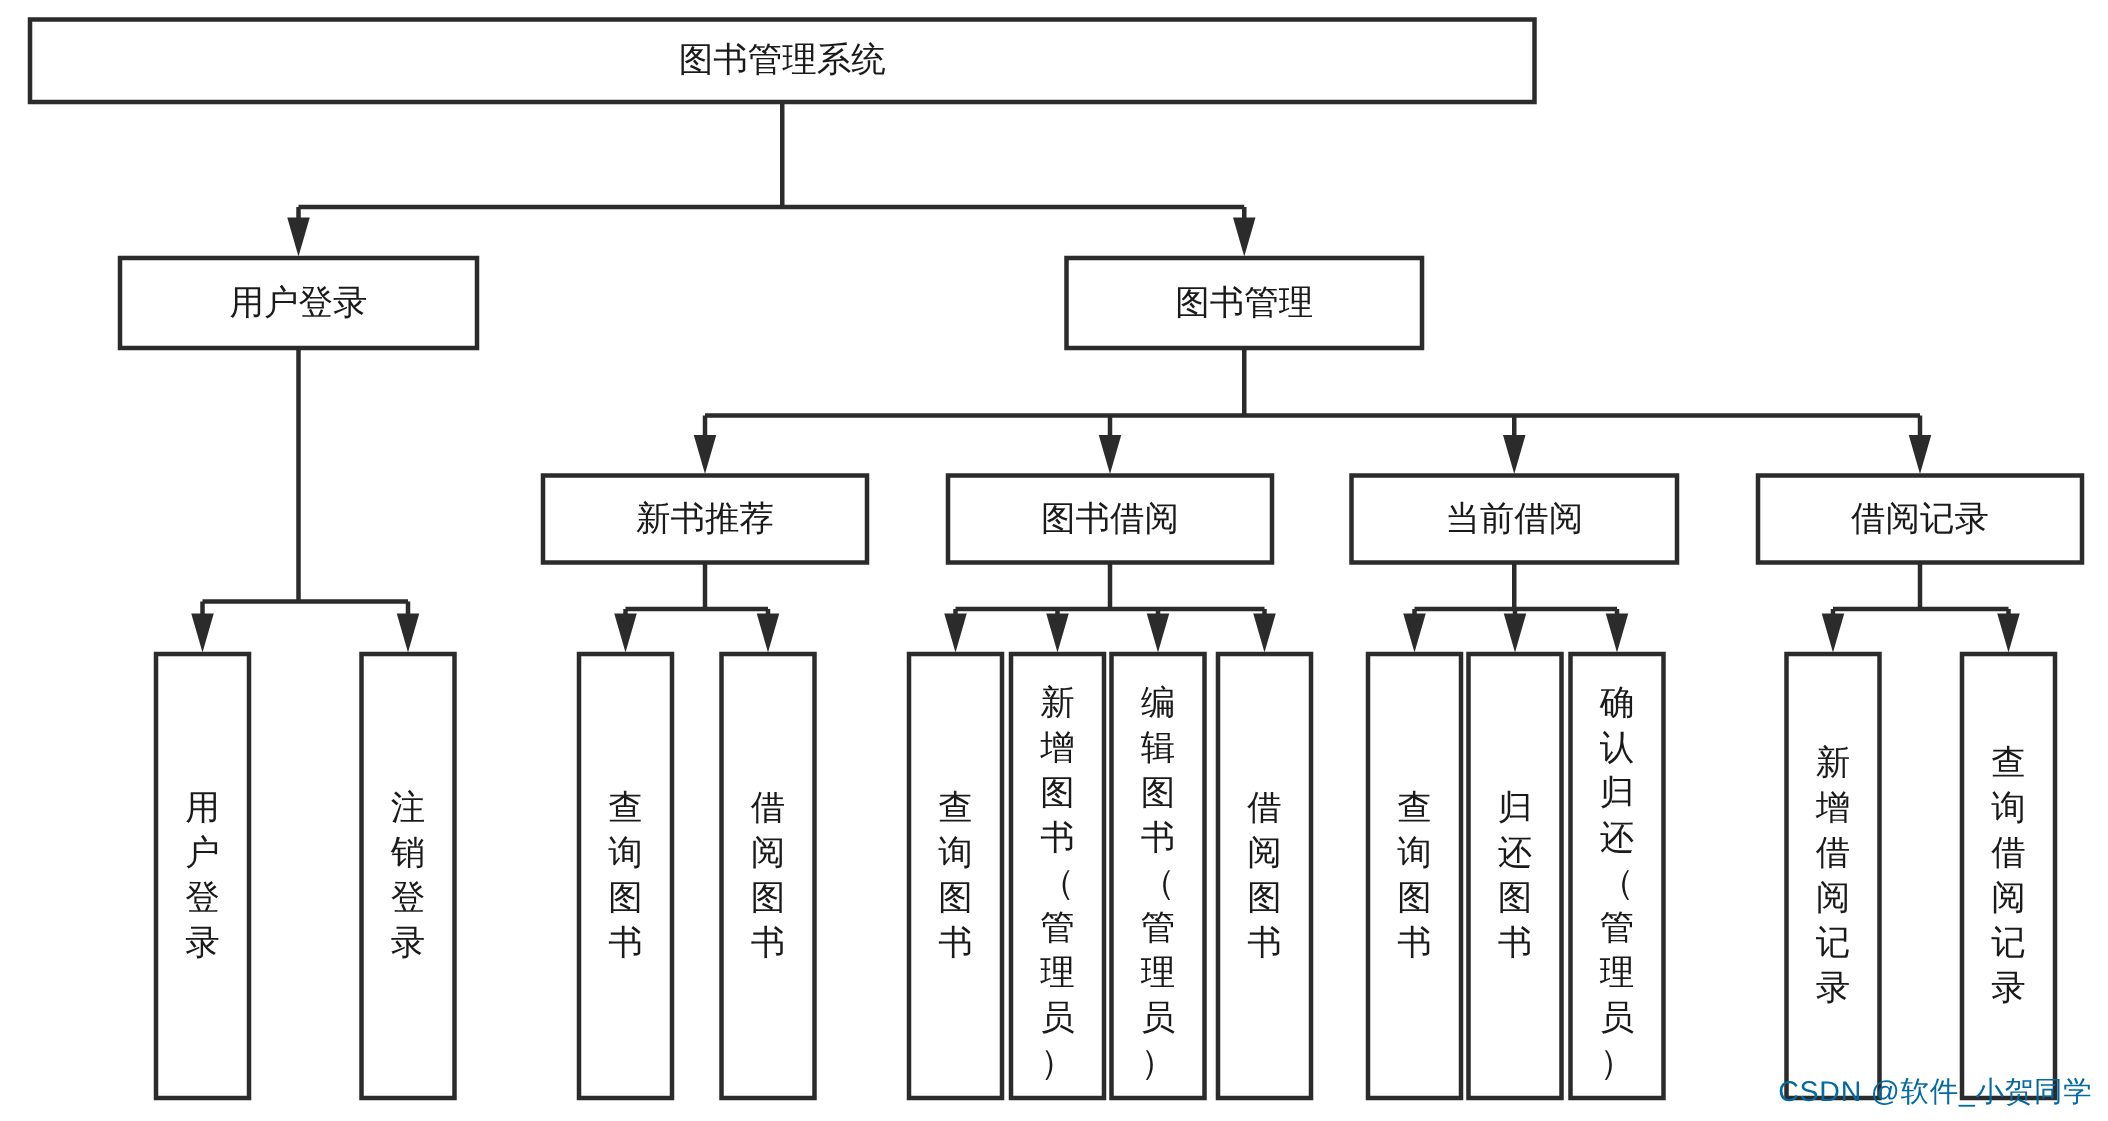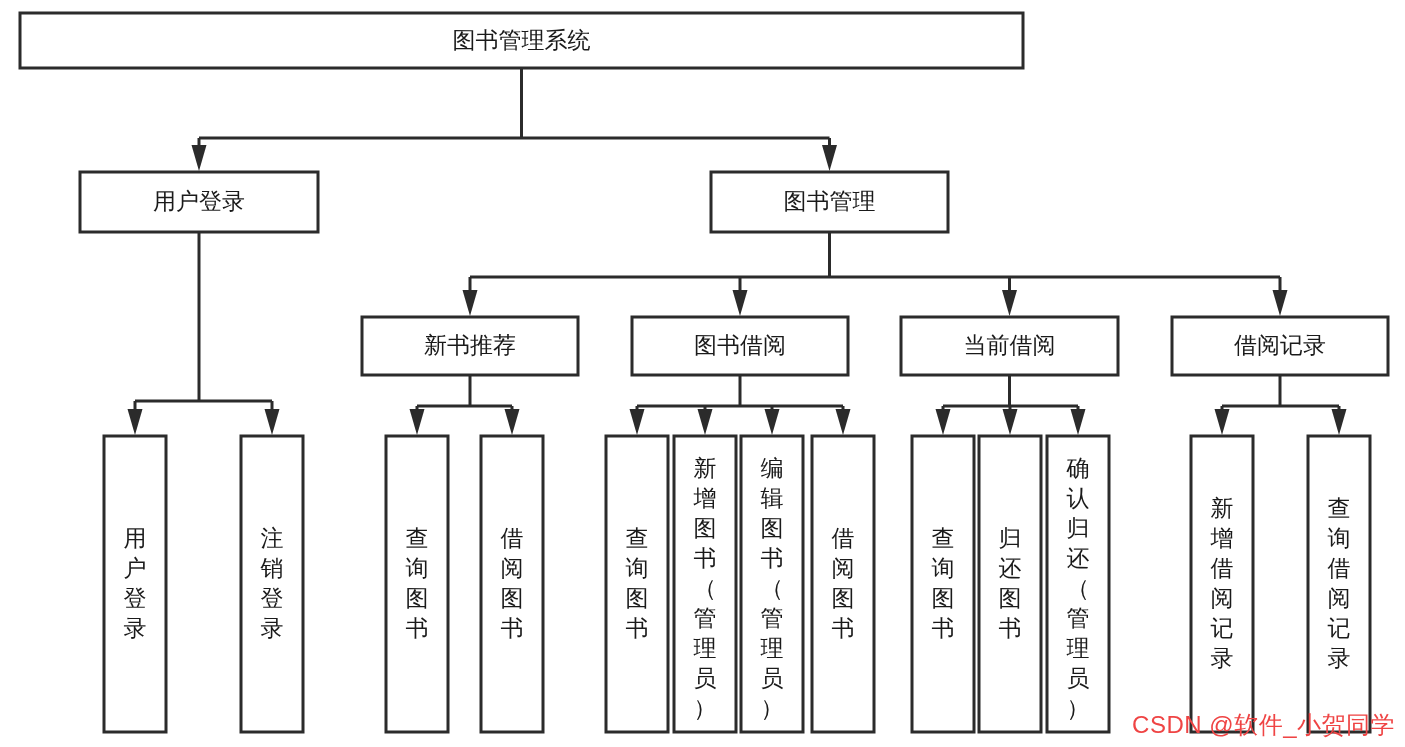--- a/index.html
+++ b/index.html
@@ -53,22 +53,22 @@
   }
   .arrow-head {
     fill: #2b2b2b;
     stroke: none;
   }
   .watermark-text {
     position: absolute;
     right: 10px;
     bottom: 6px;
     font-family: "Liberation Sans", "DejaVu Sans", sans-serif;
-    font-size: 24px;
-    color: #ef4444;
+    font-size: 19px;
+    color: #0369a1;
     letter-spacing: 0.5px;
     user-select: none;
     white-space: nowrap;
   }
 </style>
 </head>
 <body>
 
 <div id="diagram-root">
   <svg class="diagram-canvas" viewBox="0 0 1405 747">

